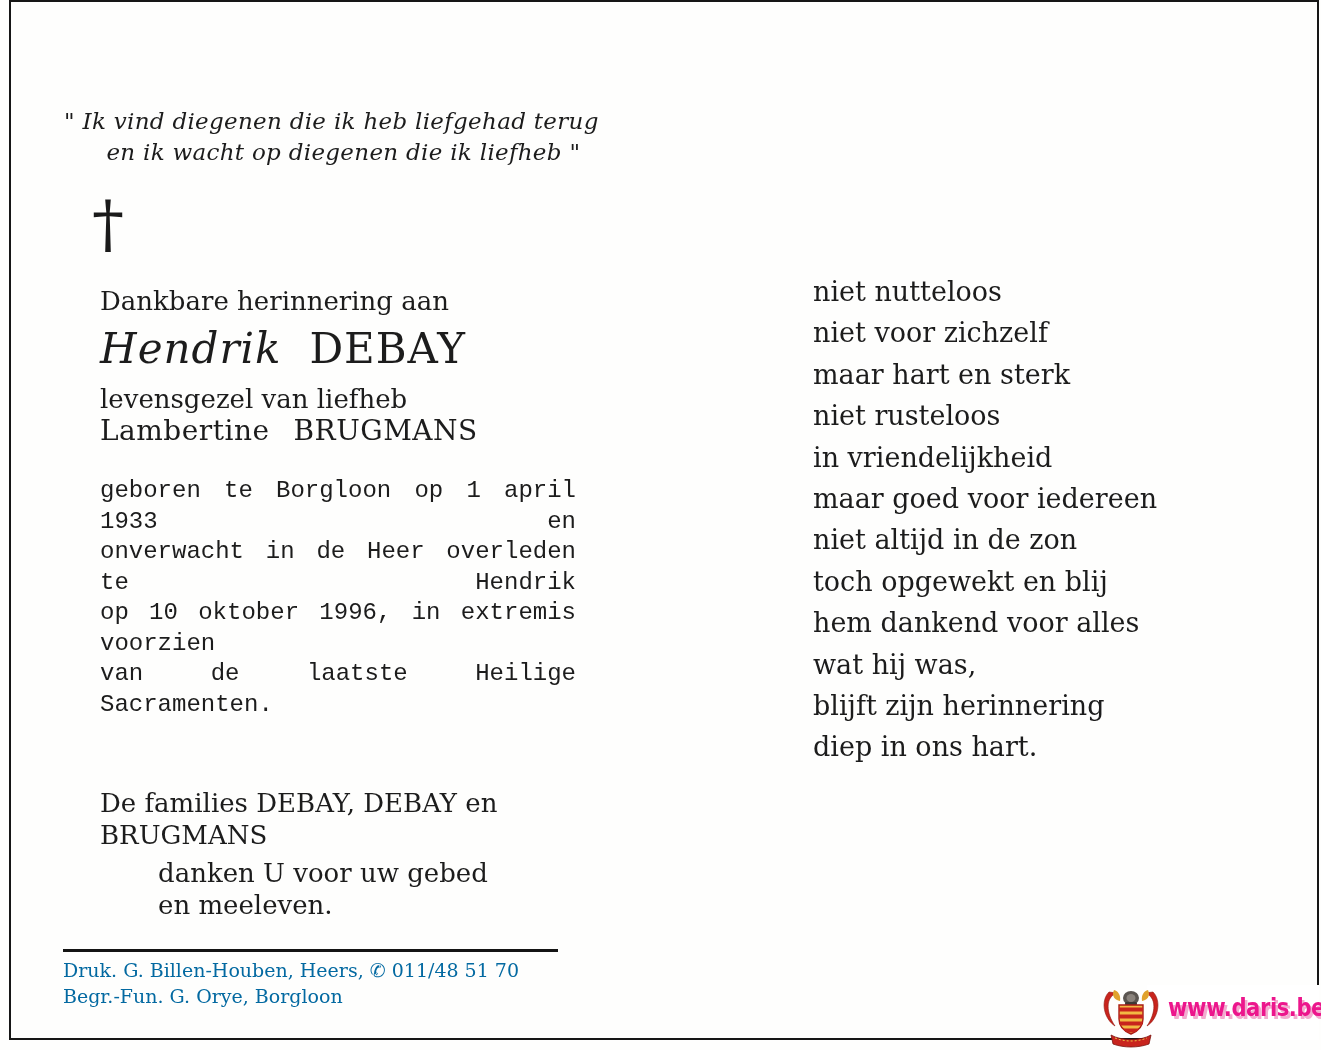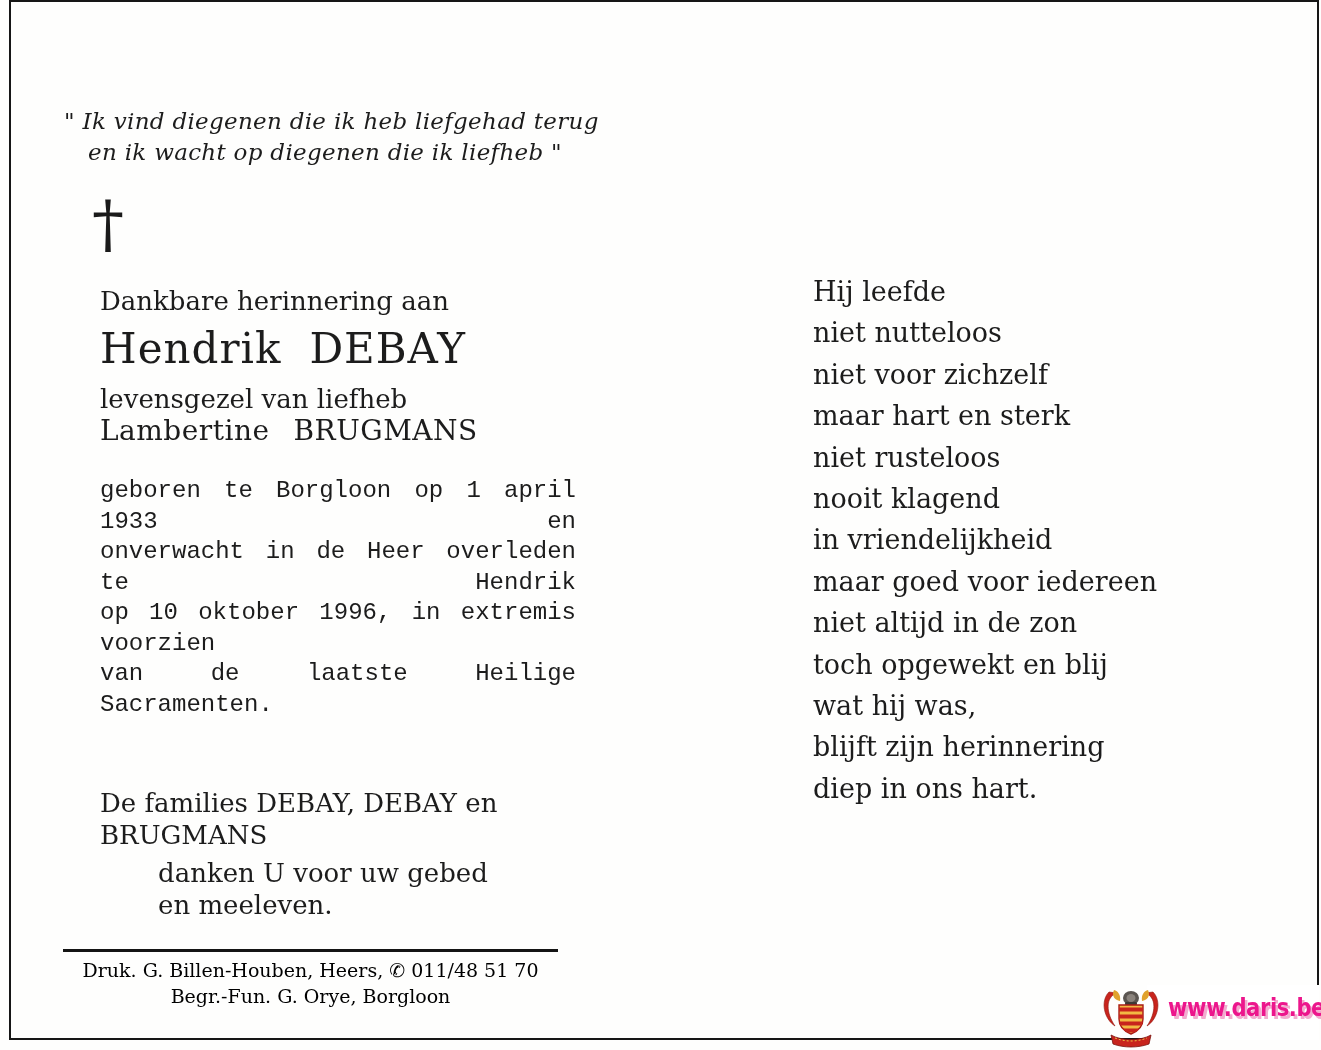--- a/index.html
+++ b/index.html
@@ -14,41 +14,41 @@
   
   .frame{
     position:absolute;left:9px;top:0;right:2px;bottom:10px;
     border:2px solid #161616;
     pointer-events:none;
   }
   .abs{position:absolute;}
 
   
   .quote{left:64px;top:106px;font-style:italic;font-size:23px;line-height:31px;letter-spacing:.3px;}
-  .quote .q2{padding-left:24px;}
+  .quote .q2{padding-left:24px;text-align:center;}
 
   
   .cross{left:92px;top:192px;font-size:64px;line-height:64px;color:#1a1a1a;}
 
   .intro{left:100px;top:286px;font-size:26px;}
   .name1{left:100px;top:324px;font-size:42px;letter-spacing:1px;}
-  .name1 .first{margin-right:28px;}
+  .name1 .first{margin-right:28px;font-style:italic;}
   .relation{left:100px;top:384px;font-size:26px;}
   .name2{left:100px;top:414px;font-size:28px;letter-spacing:.5px;}
   .name2 .first{margin-right:24px;}
 
   .life{left:100px;top:476px;width:476px;font-size:24px;line-height:30.5px;word-spacing:-1px;}
   .life-line{text-align:justify;text-align-last:justify;white-space:normal;font-family:Liberation Mono, monospace;}
   .life .life-line:last-child{text-align-last:left;}
 
   .families{left:100px;top:788px;font-size:26px;line-height:31.5px;}
   .thanks{left:158px;top:858px;font-size:26px;line-height:31.5px;}
 
   .rule{left:63px;top:949px;width:495px;height:3px;background:#141414;}
-  .footer{left:63px;top:957px;width:495px;text-align:center;font-size:19px;line-height:26px;color:#000000;}
+  .footer{left:63px;top:957px;width:495px;text-align:left;font-size:19px;line-height:26px;color:#0369a1;}
 
   
   .poem{left:813px;top:271px;font-size:27px;}
   .poem-line{height:41.4px;line-height:41.4px;white-space:nowrap;}
 
   
   .wm-box{left:1147px;top:985px;width:172px;height:55px;background:#ffffff;z-index:4;}
   .wm-crest{left:1101px;top:986px;width:60px;height:62px;z-index:6;}
   .wm-url{
     left:1168px;top:994px;z-index:6;
@@ -103,30 +103,29 @@
     </div>
 
   <div class="abs rule"></div>
 
   <div class="abs footer">
     <div>Druk. G. Billen-Houben, Heers, ✆ 011/48 51 70</div>
     <div>Begr.-Fun. G. Orye, Borgloon</div>
   </div>
 
   <div class="abs poem">
-      <div class="poem-line">Hij leefde</div>
       <div class="poem-line">niet nutteloos</div>
       <div class="poem-line">niet voor zichzelf</div>
       <div class="poem-line">maar hart en sterk</div>
       <div class="poem-line">niet rusteloos</div>
-      <div class="poem-line">nooit klagend</div>
       <div class="poem-line">in vriendelijkheid</div>
       <div class="poem-line">maar goed voor iedereen</div>
       <div class="poem-line">niet altijd in de zon</div>
       <div class="poem-line">toch opgewekt en blij</div>
+      <div class="poem-line">hem dankend voor alles</div>
       <div class="poem-line">wat hij was,</div>
       <div class="poem-line">blijft zijn herinnering</div>
       <div class="poem-line">diep in ons hart.</div>
     </div>
 
   <div class="abs wm-box"></div>
 
   <div class="abs wm-crest">
     <svg width="60" height="62" viewBox="0 0 60 62" xmlns="http://www.w3.org/2000/svg">
       <defs>

